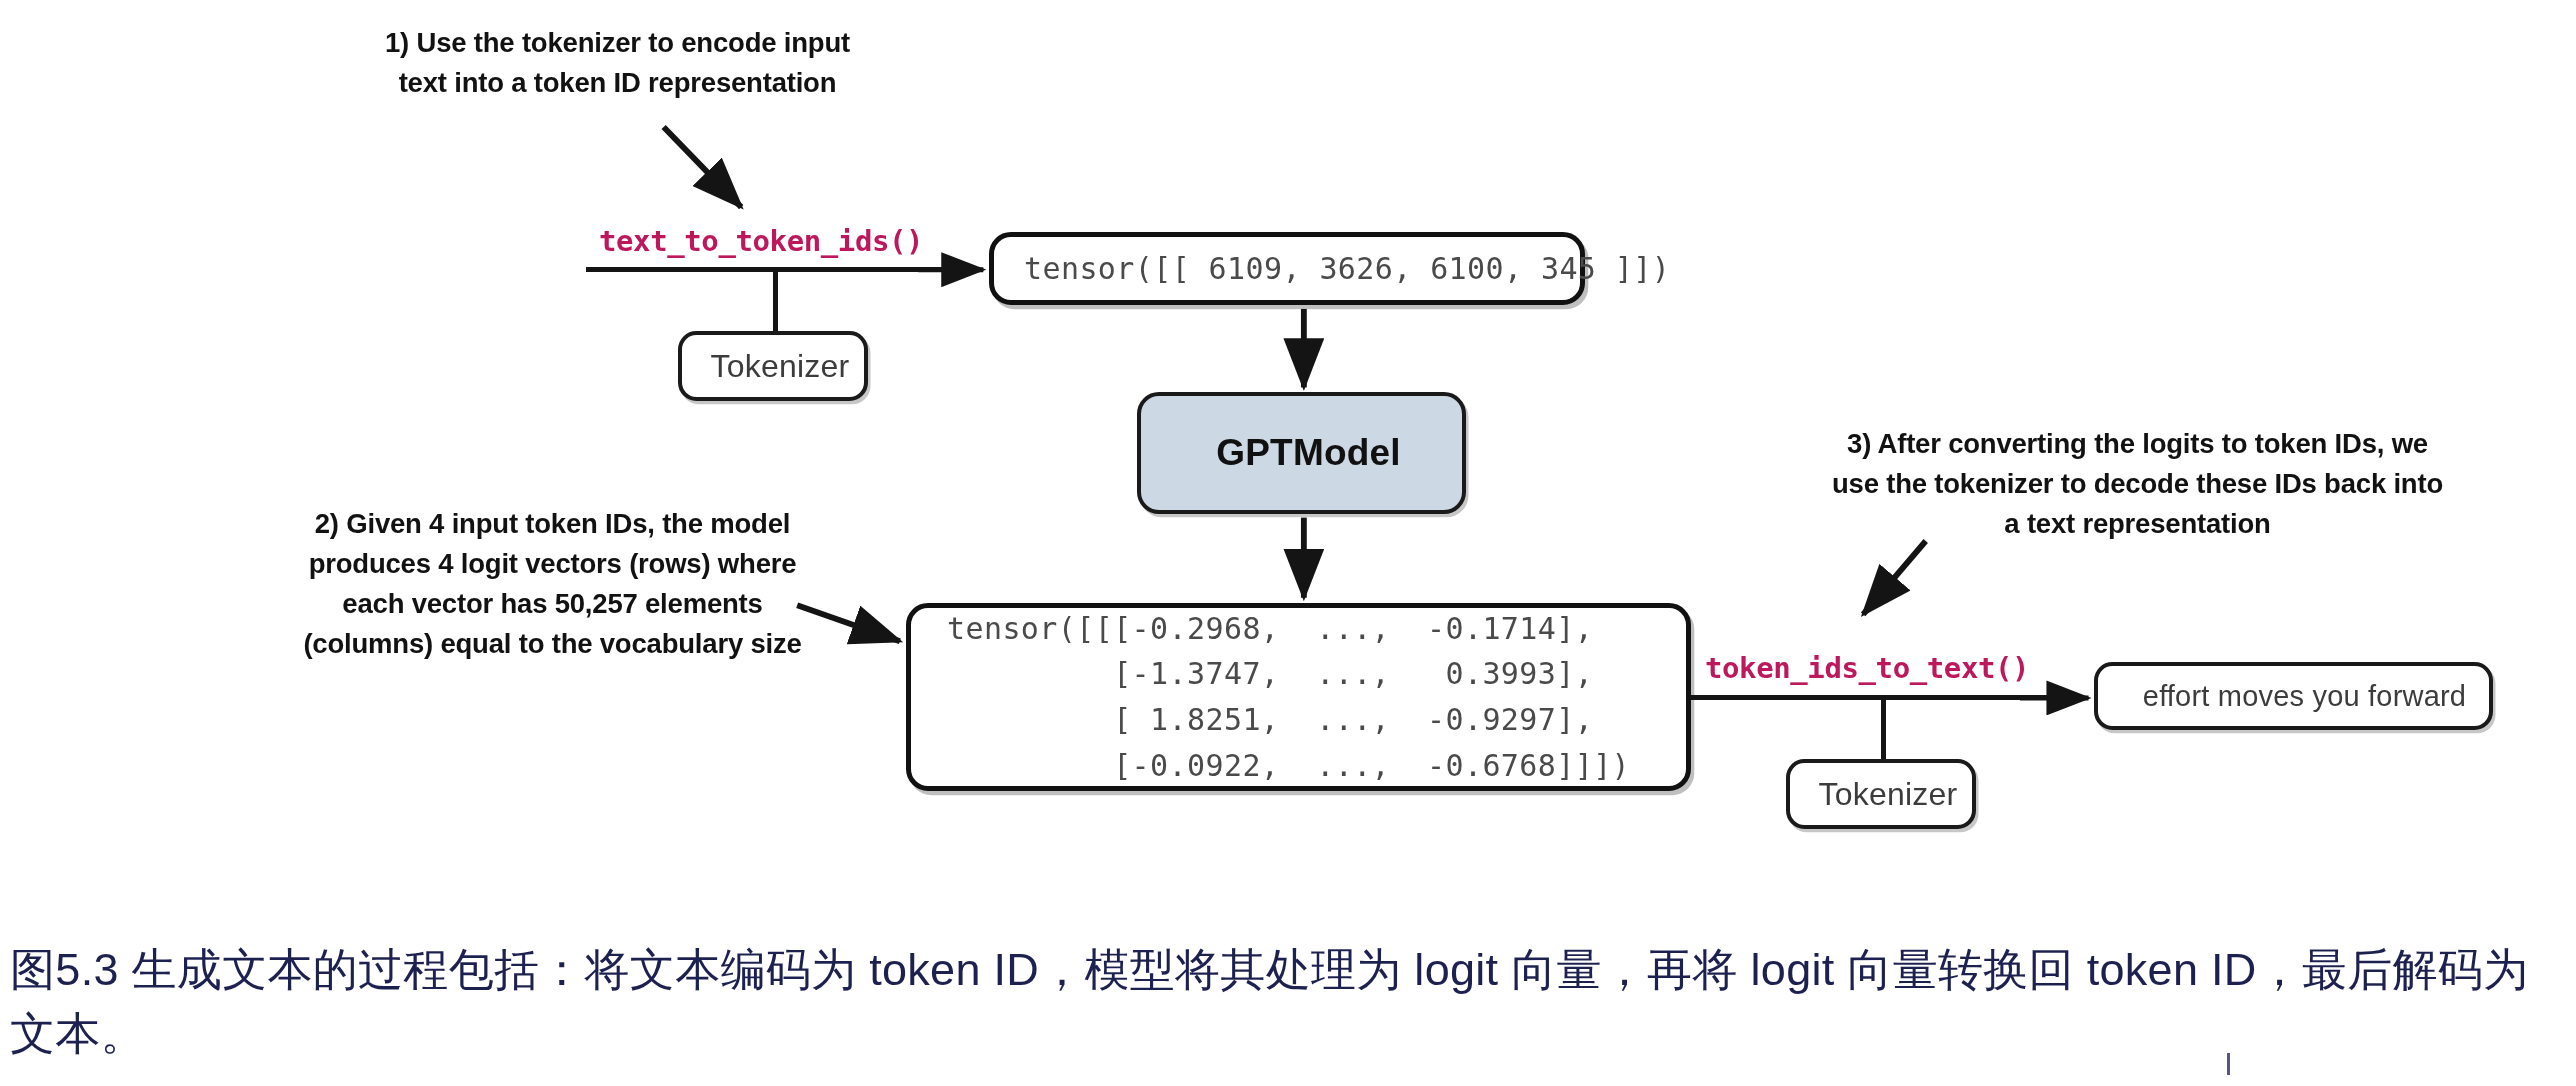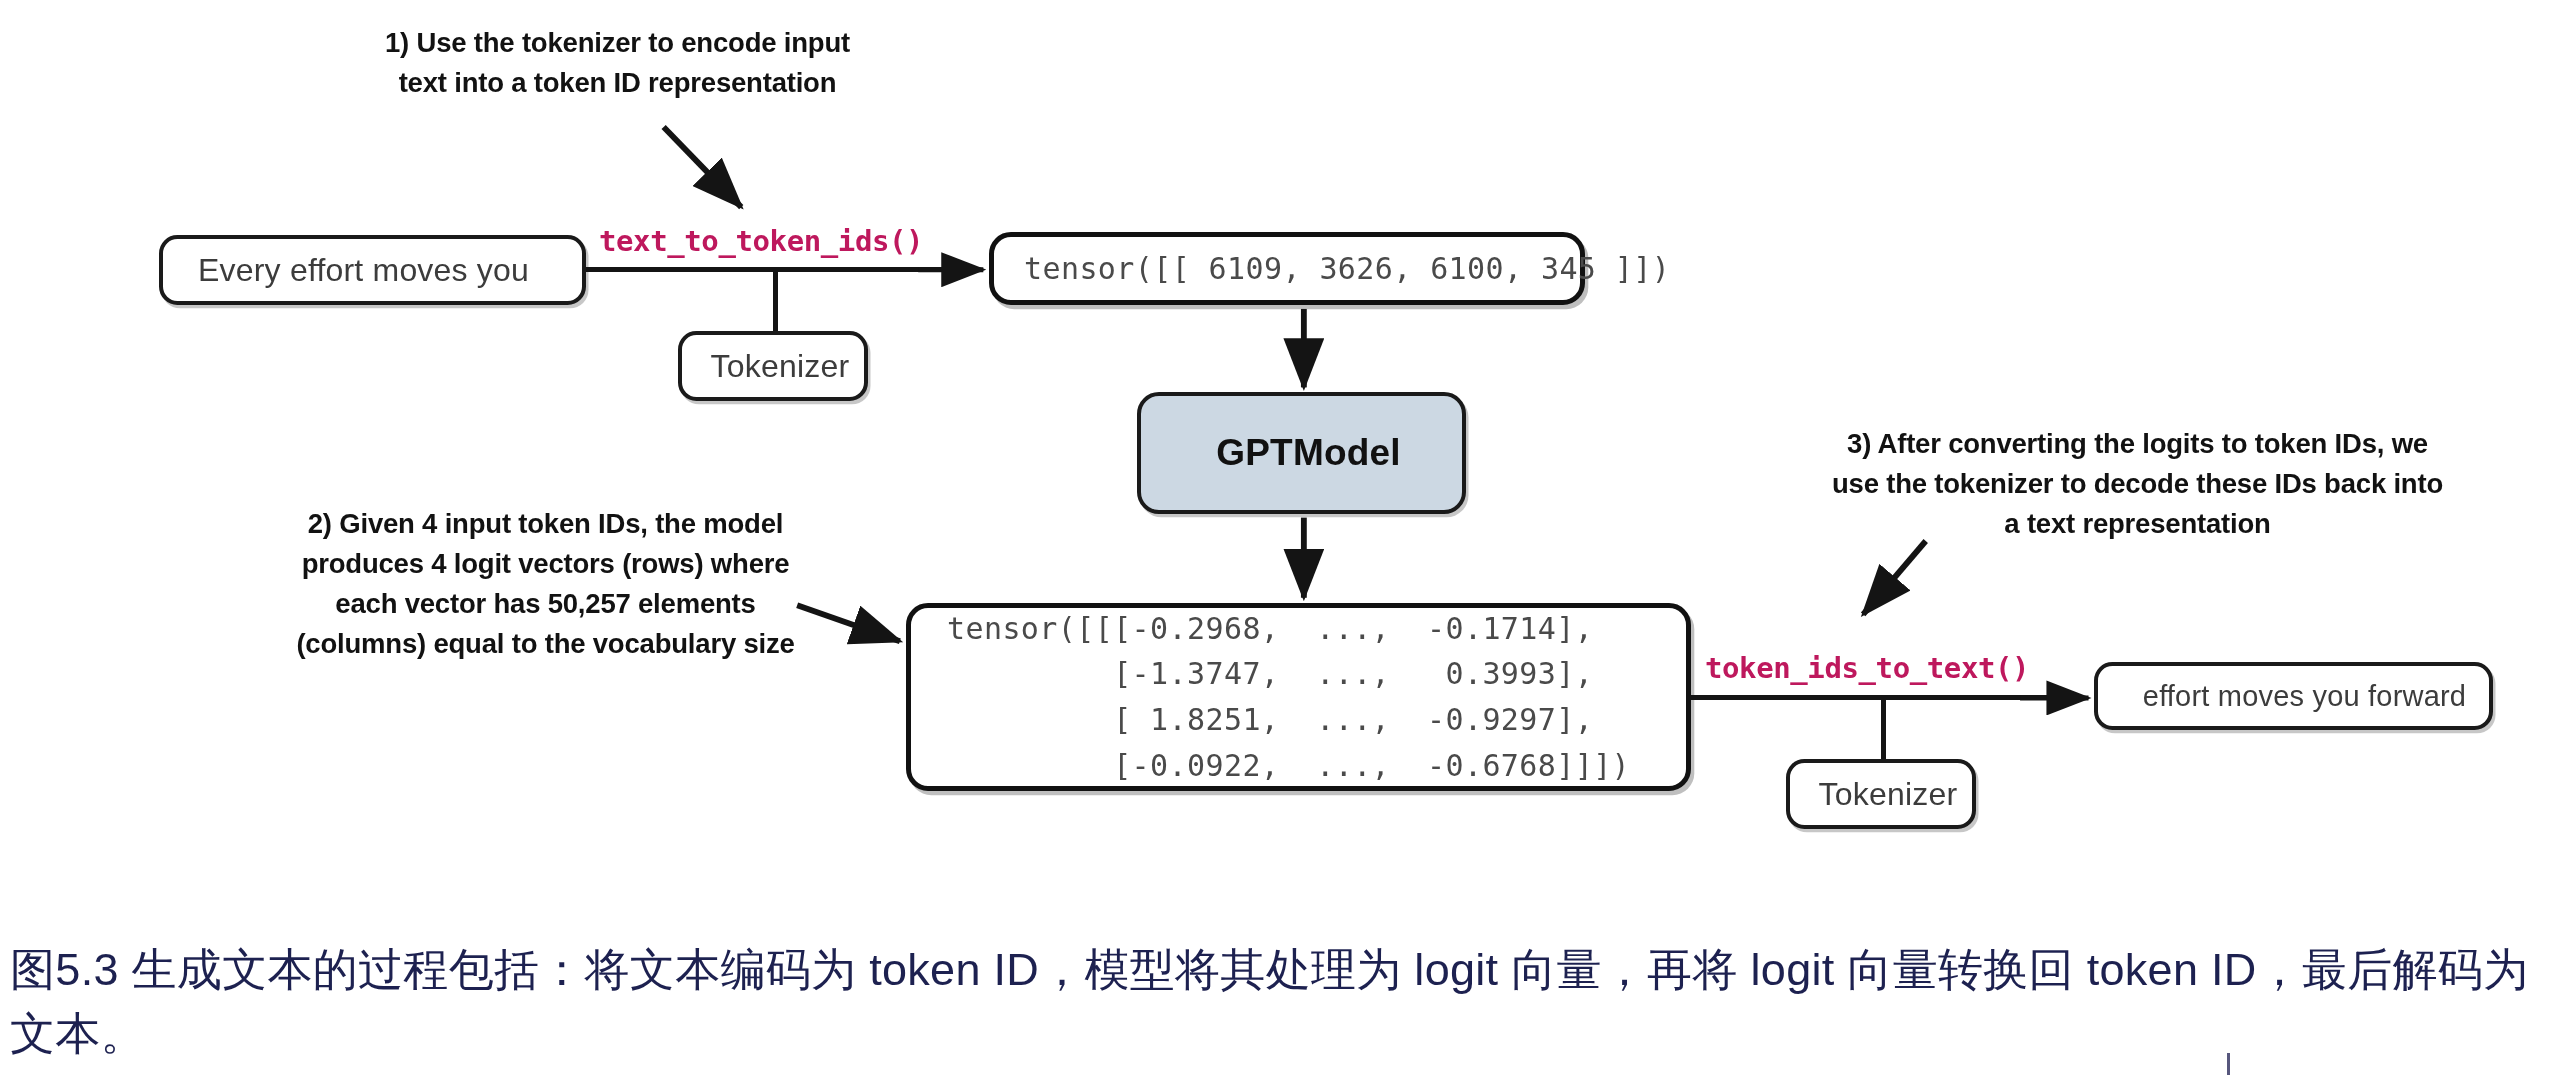--- a/index.html
+++ b/index.html
@@ -121,23 +121,20 @@
   }
 </style>
 </head>
 <body>
 
 <div id="canvas">
 
   <div class="abs annotation" style="left:288px; top:23px; width:659px;">1) Use the tokenizer to encode input
 text into a token ID representation</div>
 
-  <div class="abs node" style="left:159px; top:235px; width:427px; height:70px; padding-left:35px;">
-    <span class="node-label">Every effort moves you</span>
-  </div>
 
   <div class="abs hline" style="left:586px; top:267px; width:388px;"></div>
 
   <div class="abs fn-label" style="left:599px; top:224px;">text_to_token_ids()</div>
 
   <div class="abs vline" style="left:773px; top:267px; height:65px;"></div>
 
   <div class="abs node center" style="left:678px; top:331px; width:190px; height:70px;">
     <span class="node-label">Tokenizer</span>
   </div>
@@ -150,21 +147,21 @@
     <span class="node-label">GPTModel</span>
   </div>
 
   <div class="abs mono-box" style="left:906px; top:603px; width:785px; height:188px; padding-left:36px;">
     <span class="mono-text">tensor([[[-0.2968,  ...,  -0.1714],
          [-1.3747,  ...,   0.3993],
          [ 1.8251,  ...,  -0.9297],
          [-0.0922,  ...,  -0.6768]]])</span>
   </div>
 
-  <div class="abs annotation" style="left:216px; top:504px; width:659px;">2) Given 4 input token IDs, the model
+  <div class="abs annotation" style="left:223px; top:504px; width:659px;">2) Given 4 input token IDs, the model
 produces 4 logit vectors (rows) where
 each vector has 50,257 elements
 (columns) equal to the vocabulary size</div>
 
   <div class="abs annotation" style="left:1770px; top:424px; width:735px;">3) After converting the logits to token IDs, we
 use the tokenizer to decode these IDs back into
 a text representation</div>
 
   <div class="abs hline" style="left:1690px; top:695px; width:380px;"></div>
 

